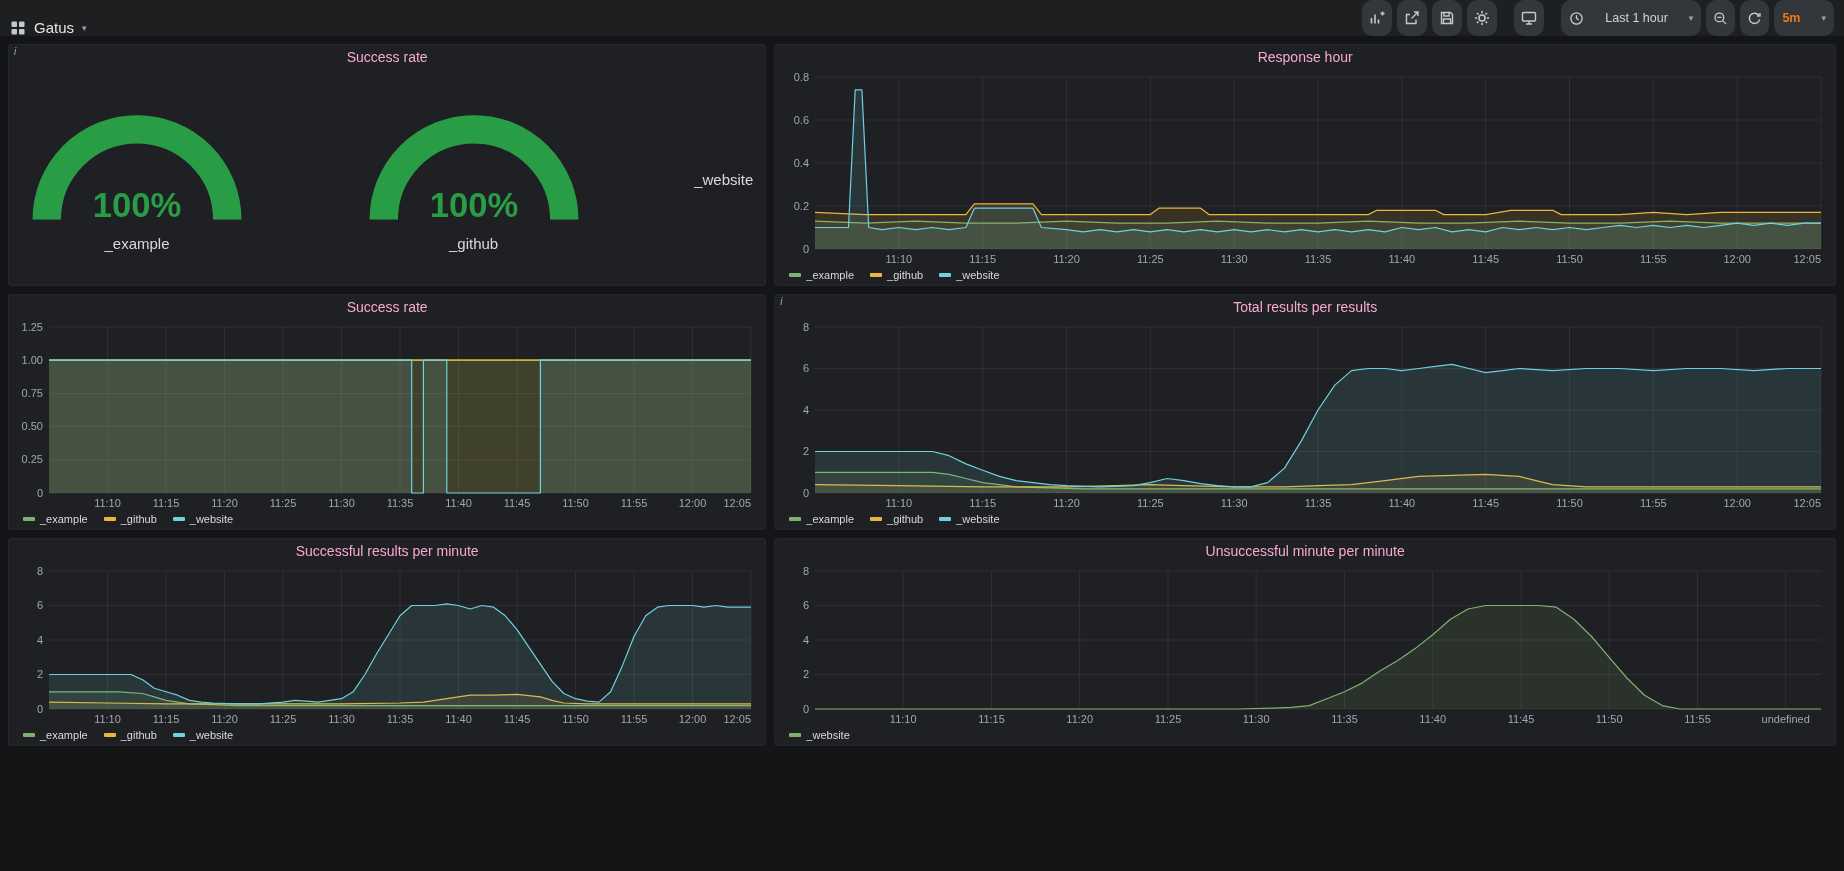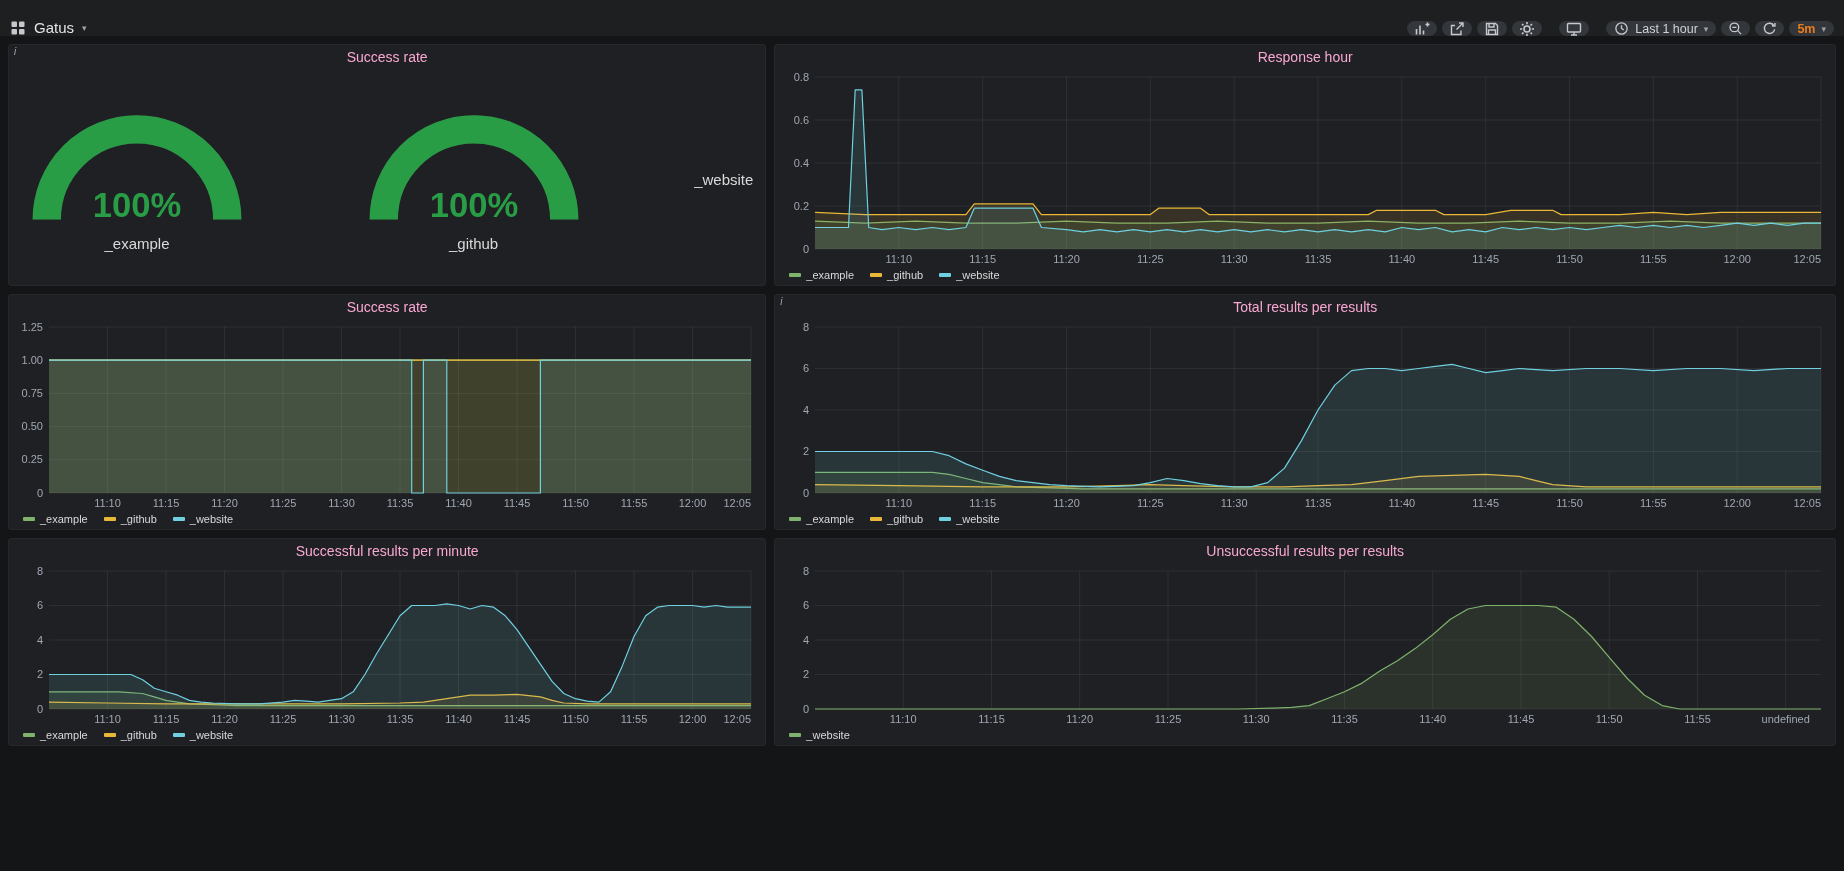--- a/index.html
+++ b/index.html
@@ -13,22 +13,22 @@
   
   .nav {
     height:36px; display:flex; align-items:flex-end;
     background:#1d1f21; padding:0 10px;
   }
   .nav-left { display:flex; align-items:center; gap:8px; flex:1; }
   .nav-title { font-size:15px; color:#e3e4e6; cursor:pointer; }
   .caret { font-size:9px; color:#9da0a5; }
   .nav-right { display:flex; align-items:center; }
   .nav-btn {
-    display:inline-flex; align-items:center; gap:6px;
-    height:15px; padding:0 8px; margin-left:5px;
+    display:inline-flex; align-items:center; gap:21px;
+    height:36px; padding:0 8px; margin-left:5px;
     background:#33363b; border-radius:10px; cursor:pointer;
     font-size:12.5px; color:#d0d2d6; white-space:nowrap;
   }
   .nav-btn.icon-only { padding:0 7px; }
   .nav-gap { width:12px; }
   .icon { display:inline-flex; align-items:center; justify-content:center; }
   .icon svg { display:block; }
   .interval-label { color:#eb7b18; font-weight:bold; }
   
   .grid {
@@ -421,21 +421,21 @@
           <span>_github</span>
         </span>
         <span class="legend-item">
           <span class="swatch" style="background:#6ED0E0"></span>
           <span>_website</span>
         </span>
       </div>
   </div>
 
   <div class="panel">
-    <div class="panel-title">Unsuccessful results per results</div>
+    <div class="panel-title">Unsuccessful minute per minute</div>
     <div class="chart"><svg width="1052" height="164">
           <line x1="36" y1="146.0" x2="1042" y2="146.0" stroke="rgba(255,255,255,0.07)"></line>
           <text x="30" y="149.5" text-anchor="end" fill="#9fa7b3" font-size="11">0</text>
           <line x1="36" y1="111.5" x2="1042" y2="111.5" stroke="rgba(255,255,255,0.07)"></line>
           <text x="30" y="115.0" text-anchor="end" fill="#9fa7b3" font-size="11">2</text>
           <line x1="36" y1="77.0" x2="1042" y2="77.0" stroke="rgba(255,255,255,0.07)"></line>
           <text x="30" y="80.5" text-anchor="end" fill="#9fa7b3" font-size="11">4</text>
           <line x1="36" y1="42.5" x2="1042" y2="42.5" stroke="rgba(255,255,255,0.07)"></line>
           <text x="30" y="46.0" text-anchor="end" fill="#9fa7b3" font-size="11">6</text>
           <line x1="36" y1="8.0" x2="1042" y2="8.0" stroke="rgba(255,255,255,0.07)"></line>

